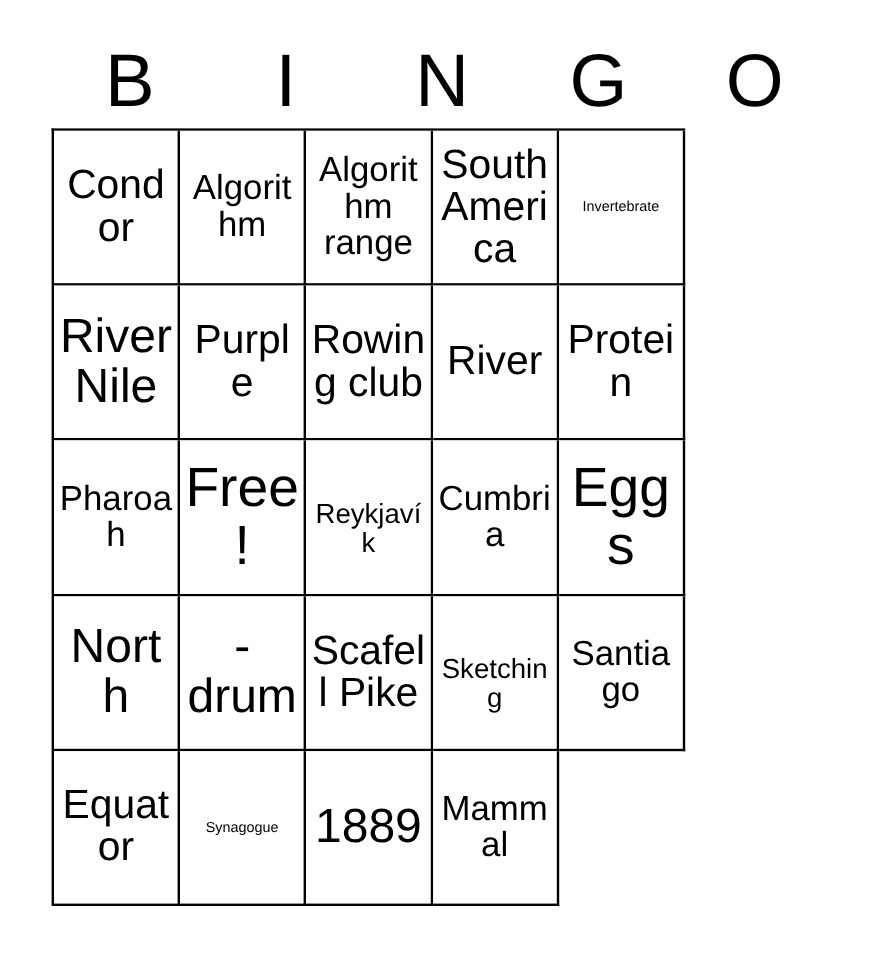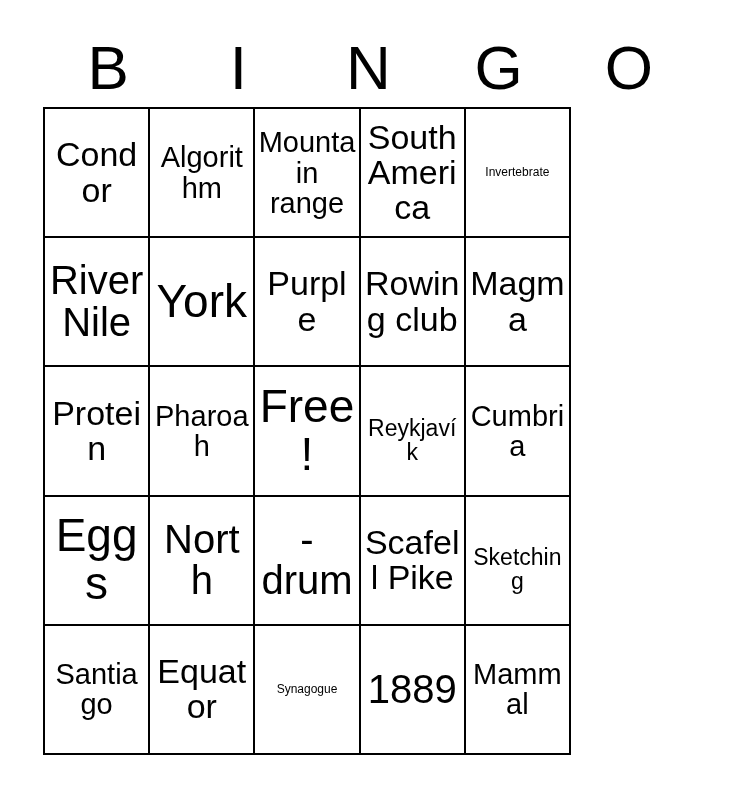--- a/index.html
+++ b/index.html
@@ -111,42 +111,39 @@
     </div>
 
   <div id="bingo-grid">
       <div class="bingo-cell fs-lg">
         <span class="cell-text">Condor</span>
       </div>
       <div class="bingo-cell fs-md">
         <span class="cell-text">Algorithm</span>
       </div>
       <div class="bingo-cell fs-md">
-        <span class="cell-text">Mountain range</span>
+        <span class="cell-text">Algorithm range</span>
       </div>
       <div class="bingo-cell fs-lg">
         <span class="cell-text">South America</span>
       </div>
       <div class="bingo-cell fs-xs">
         <span class="cell-text">Invertebrate</span>
       </div>
       <div class="bingo-cell fs-xl">
         <span class="cell-text">River Nile</span>
       </div>
-      <div class="bingo-cell fs-xxl">
-        <span class="cell-text">York</span>
-      </div>
       <div class="bingo-cell fs-lg">
         <span class="cell-text">Purple</span>
       </div>
       <div class="bingo-cell fs-lg">
         <span class="cell-text">Rowing club</span>
       </div>
       <div class="bingo-cell fs-lg">
-        <span class="cell-text">Magma</span>
+        <span class="cell-text">River</span>
       </div>
       <div class="bingo-cell fs-lg">
         <span class="cell-text">Protein</span>
       </div>
       <div class="bingo-cell fs-md">
         <span class="cell-text">Pharoah</span>
       </div>
       <div class="bingo-cell fs-xxl">
         <span class="cell-text">Free!</span>
       </div>

